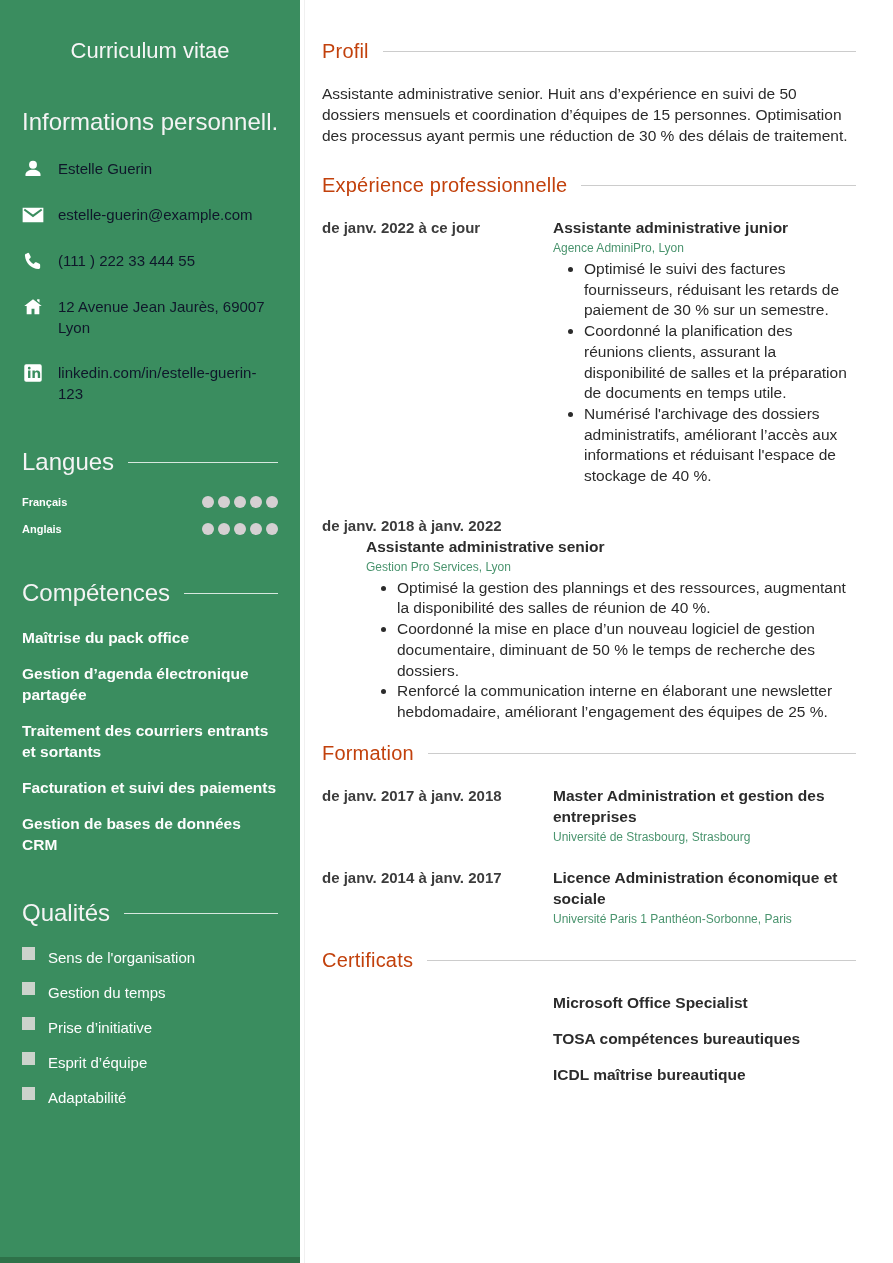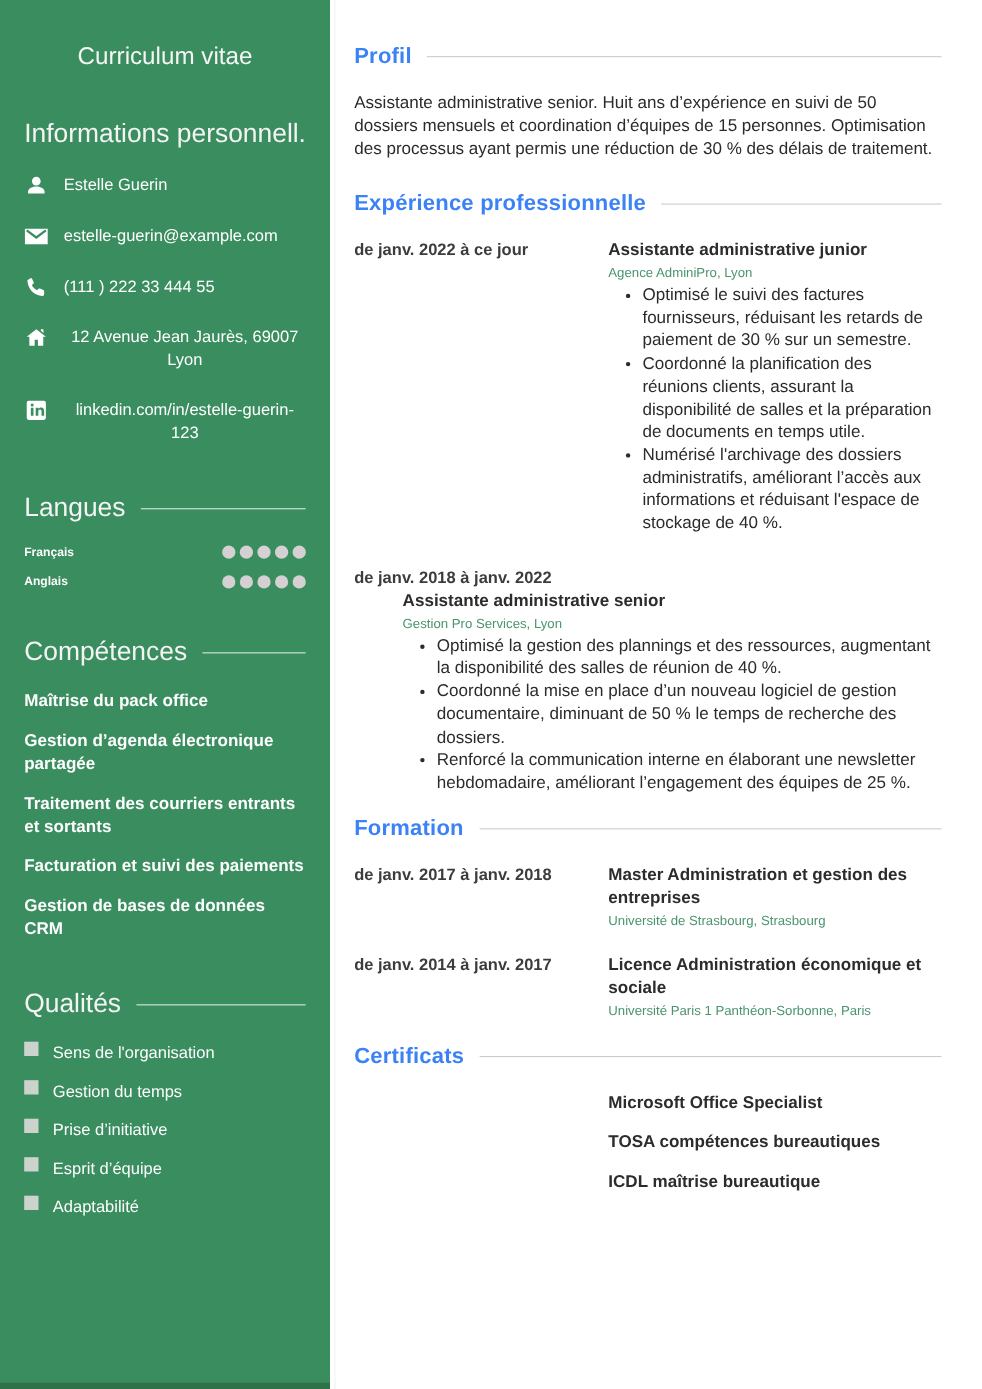--- a/index.html
+++ b/index.html
@@ -19,21 +19,21 @@
   .cv-title { margin-top:38px; text-align:center; font-size:22px; font-weight:400; color:#f6f6f6; }
   .side-heading {
     display:flex; align-items:center; font-size:24px; font-weight:400; color:#f4f4f4;
     margin-top:44px; white-space:nowrap; overflow:hidden;
   }
   .side-heading .srule { flex:1; height:1px; background:rgba(255,255,255,.8); margin-left:14px; min-width:0; }
 
   .contact-list { margin-top:22px; }
   .contact-row { display:flex; margin-bottom:24px; }
   .contact-row .cicon { width:22px; height:22px; flex-shrink:0; margin-right:14px; margin-top:0; }
-  .contact-row .ctext { font-size:15px; line-height:21px; color:#ffffff; word-wrap:break-word; min-width:0;text-align:center; }
+  .contact-row .ctext { font-size:15px; line-height:21px; color:#0f172a; word-wrap:break-word; min-width:0; }
   .cicon svg { display:block; width:22px; height:22px; fill:#ffffff; }
 
   .lang-list { margin-top:20px; }
   .lang-row { display:flex; align-items:center; justify-content:space-between; margin-bottom:15px; }
   .lang-label { font-size:11px; font-weight:bold; color:#fdfdfd; }
   .dots { display:flex; gap:4px; }
   .dot { width:12px; height:12px; border-radius:50%; background:#d5d0d2; }
 
   .skill-list { margin-top:20px; }
   .skill-item { font-size:15.5px; font-weight:bold; line-height:21px; color:#fdfdfd; margin-bottom:15px; }
@@ -43,21 +43,21 @@
   .q-square { width:13px; height:13px; background:#ccd3cc; flex-shrink:0; margin-right:13px; }
   .q-text { font-size:15px; color:#fdfdfd; line-height:21px; }
 
   
   .main {
     position:absolute; left:300px; top:0; width:593px; height:1263px;
     padding:40px 37px 0 22px; background:#ffffff;
   }
   .main::before { content:""; position:absolute; left:4px; top:0; width:1px; height:100%; background:rgba(0,0,0,.06); }
   .m-heading { display:flex; align-items:center; margin-bottom:20px; }
-  .m-heading h2 { font-size:20px; font-weight:bold; color:#3b82f6; letter-spacing:.2px; }
+  .m-heading h2 { font-size:20px; font-weight:normal; color:#c2410c; letter-spacing:.2px; }
   .m-heading .mrule { flex:1; height:1px; background:#cccccc; margin-left:14px; }
 
   .profile-text { font-size:15.5px; line-height:21px; color:#2b2b2b; margin-bottom:28px; }
 
   .section { margin-bottom:8px; }
   .entry { display:flex; margin-bottom:19px; }
   .entry-dates { width:187px; flex-shrink:0; font-size:15px; font-weight:bold; color:#3c3c3c; line-height:21px; }
   .entry-body { flex:1; min-width:0;margin-left:44px; }
   .entry-title { font-size:15.5px; font-weight:bold; color:#2c2c2c; line-height:21px; }
   .entry-org { font-size:12px; color:#4a946e; line-height:21px; }

